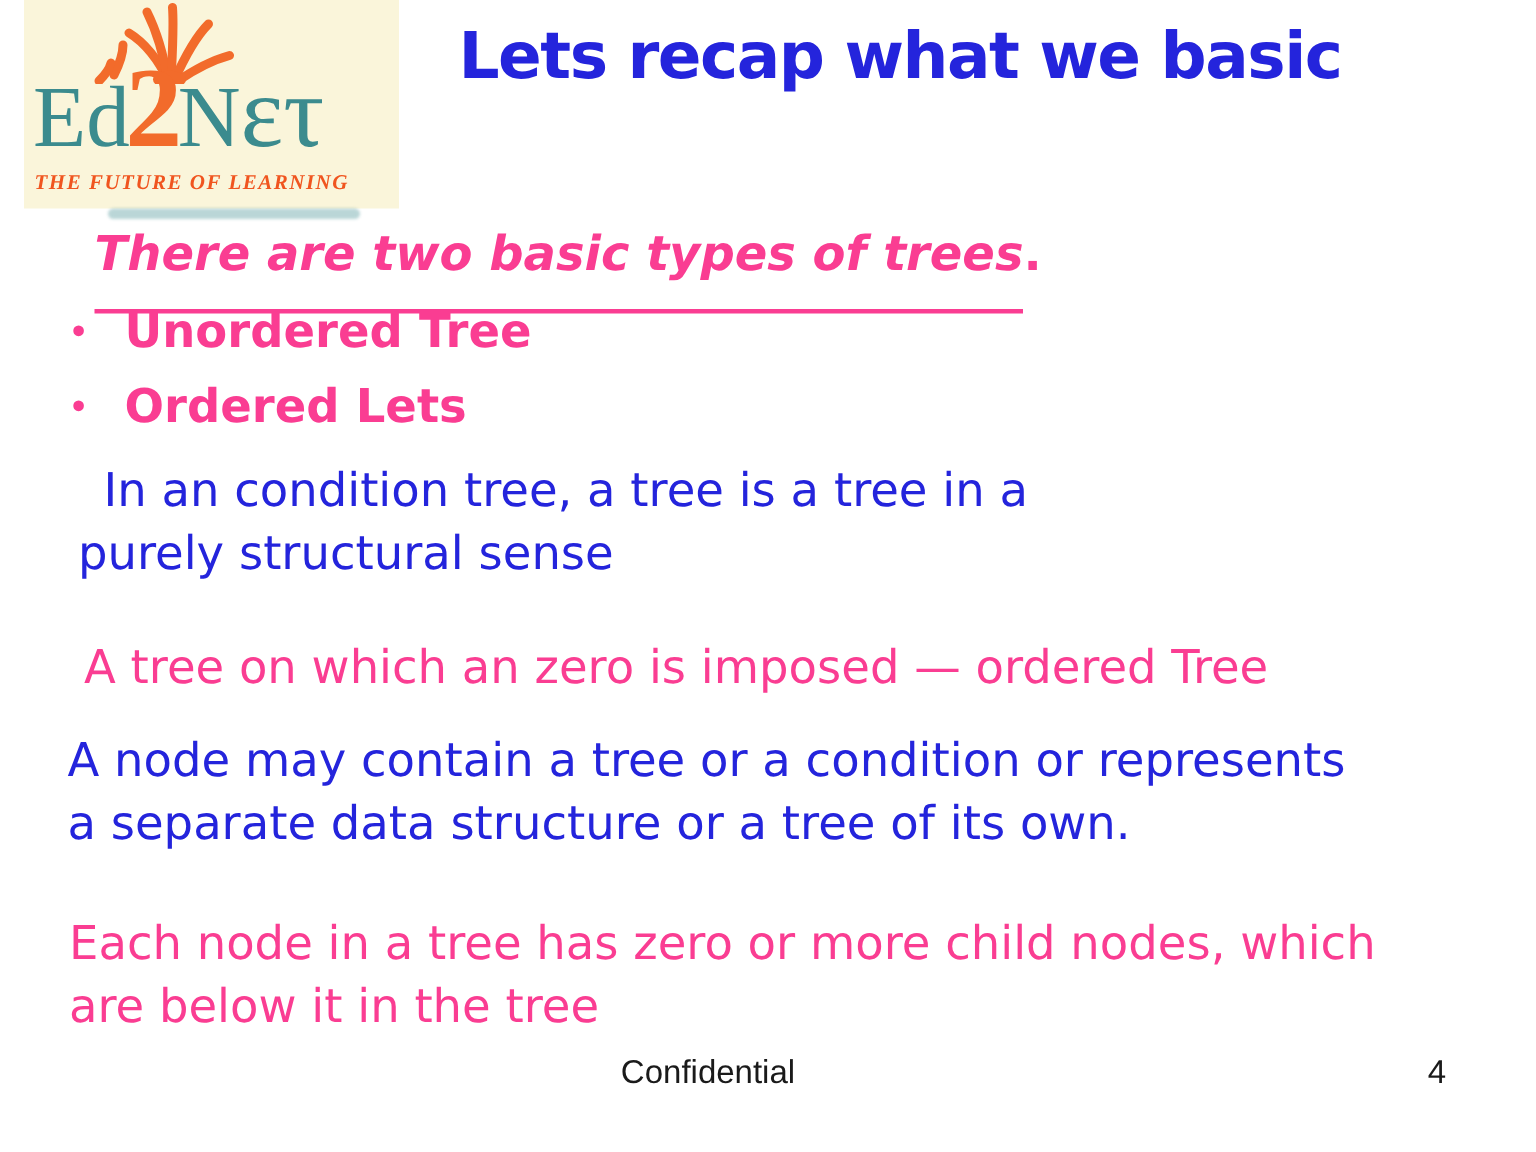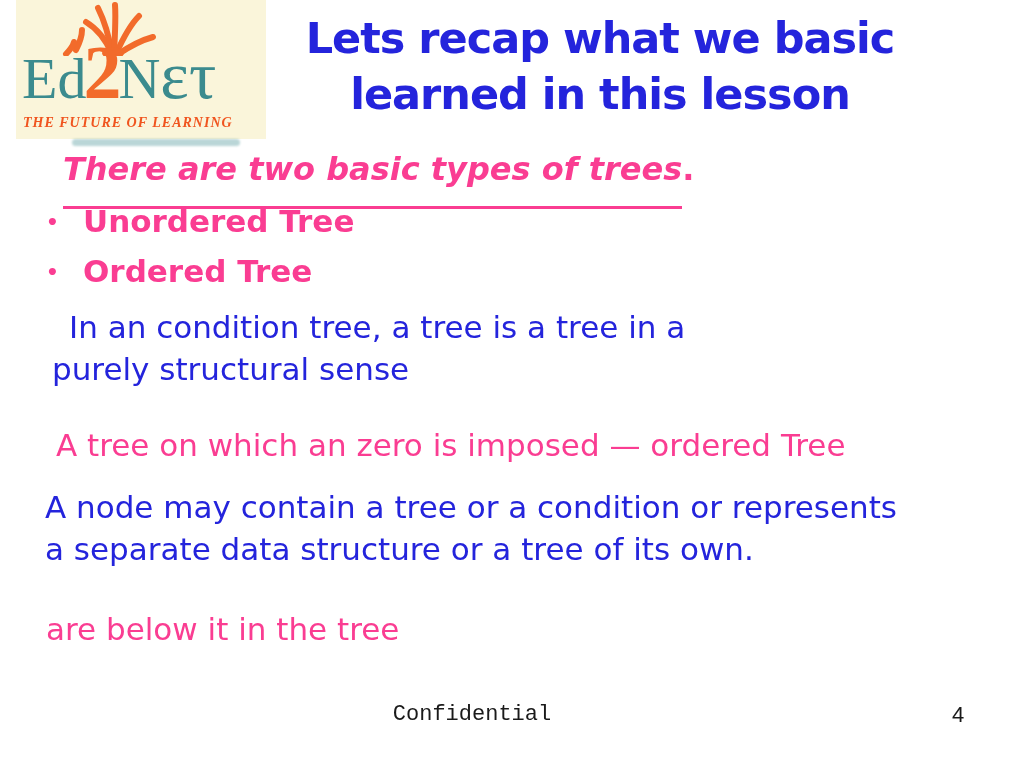--- a/index.html
+++ b/index.html
@@ -81,21 +81,21 @@
   .p1 { left:52px; top:306px; }
   .p1 .pline:first-child { text-indent:17px; }
   .p2 { left:56px; top:424px; }
   .p3 { left:45px; top:486px; }
   .p4 { left:46px; top:608px; }
 
   
   .footer-text {
     position:absolute; left:0; top:702px; width:944px;
     text-align:center;
-    font-family:Liberation Mono, monospace;
+    font-family:Liberation Sans, sans-serif;
     font-size:22px; color:var(--footer);
   }
   .page-number {
     position:absolute; left:940px; top:702px; width:36px;
     text-align:center;
     font-family:"Liberation Sans", sans-serif;
     font-size:22px; color:var(--footer);
   }
 </style>
 </head>
@@ -116,50 +116,50 @@
     </svg>
     <div class="logo-word">
       <span class="lw lw-teal">Ed</span><span class="lw lw-orange">2</span><span class="lw lw-teal">N</span><span class="lw lw-teal lw-greek">ετ</span>
     </div>
     <div class="logo-tagline">THE FUTURE OF LEARNING</div>
   </div>
   <div class="logo-smudge"></div>
 
   <h1 class="title">
     <span class="title-line">Lets recap what we basic</span>
-    <span class="title-line">learned in this lesson</span>
   </h1>
 
   <div class="heading">
     <span class="heading-underlined">There are two basic types of trees</span><span>.</span>
   </div>
 
   <ul class="bullets">
     <li>
       <span class="marker">•</span><span>Unordered Tree</span>
     </li>
     <li>
-      <span class="marker">•</span><span>Ordered Tree</span>
+      <span class="marker">•</span><span>Ordered Lets</span>
     </li>
   </ul>
 
   <div class="para blue p1">
     <div class="pline">In an condition tree, a tree is a tree in a</div>
     <div class="pline">purely structural sense</div>
   </div>
 
   <div class="para pink p2">
     <div class="pline">A tree on which an zero is imposed — ordered Tree</div>
   </div>
 
   <div class="para blue p3">
     <div class="pline">A node may contain a tree or a condition or represents</div>
     <div class="pline">a separate data structure or a tree of its own.</div>
   </div>
 
   <div class="para pink p4">
+    <div class="pline">Each node in a tree has zero or more child nodes, which</div>
     <div class="pline">are below it in the tree</div>
   </div>
 
   <div class="footer-text">Confidential</div>
   <div class="page-number">4</div>
 
 </div>
 
 </body></html>

